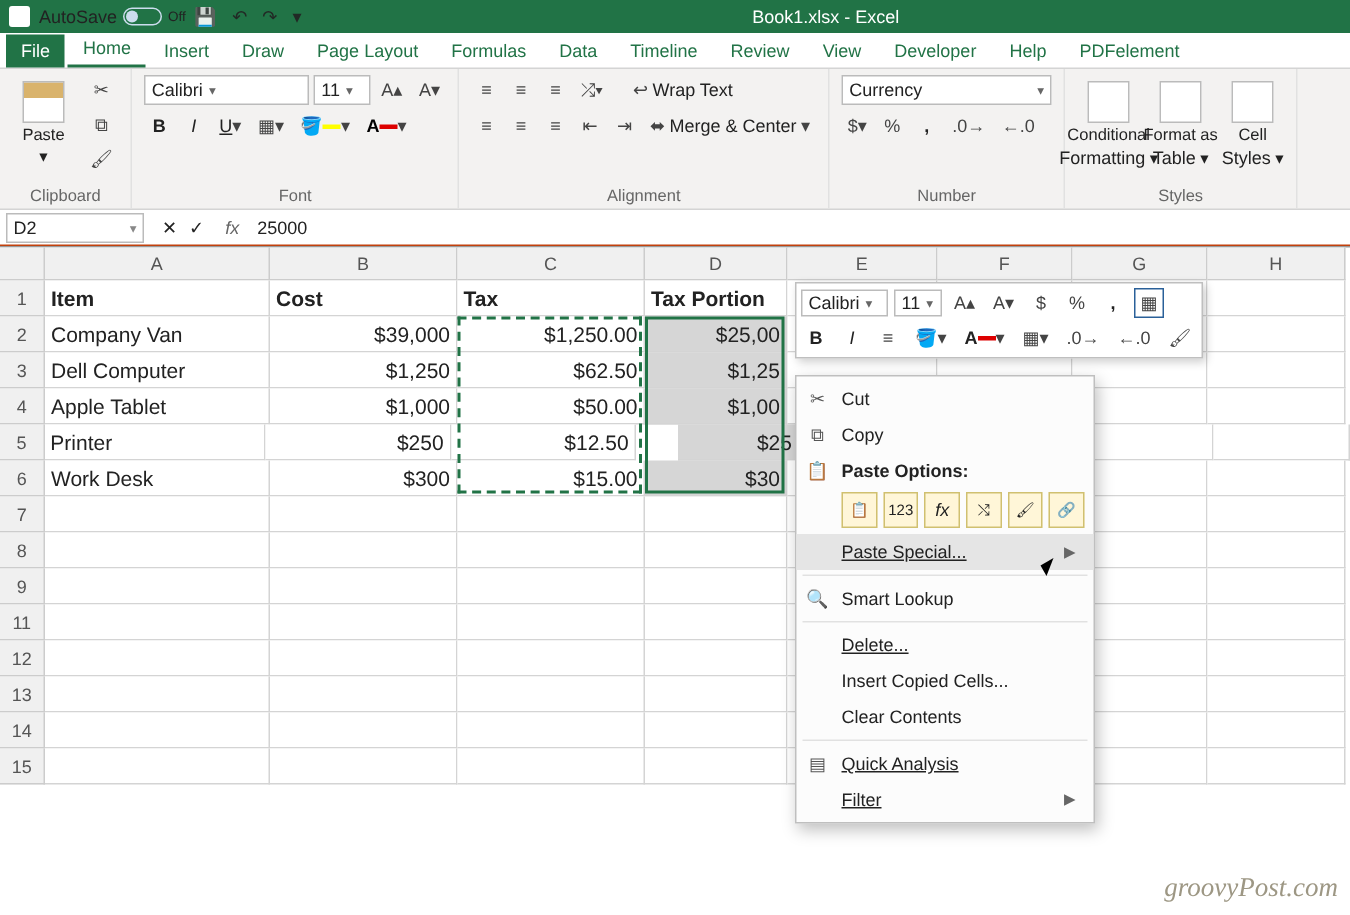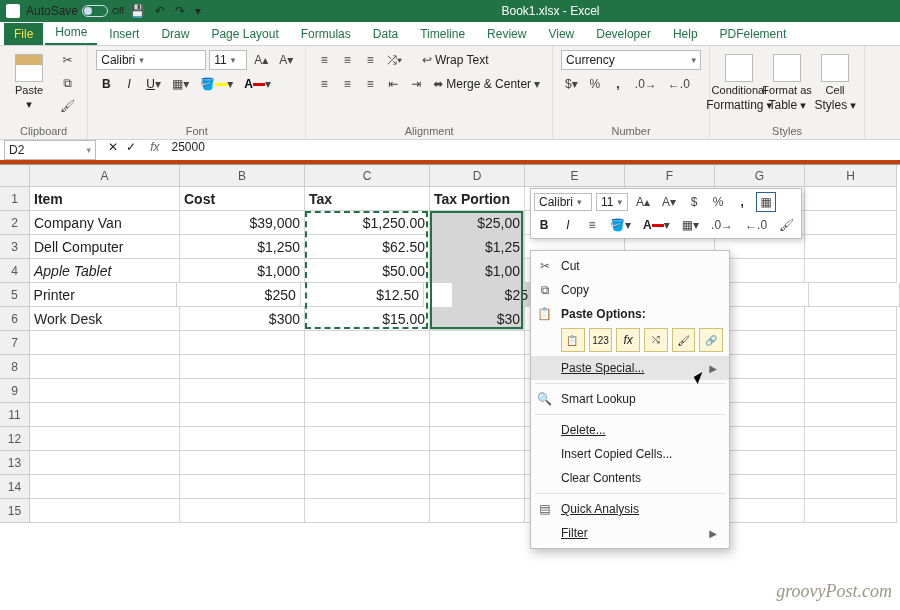--- a/index.html
+++ b/index.html
@@ -7,36 +7,36 @@
 .titlebar{height:22px;background:#217346;display:flex;align-items:center;color:#fff;padding:0 6px;gap:6px}
 .titlebar .ico{width:14px;height:14px;background:#fff;border-radius:2px;display:inline-block}
 .titlebar .qat{display:flex;gap:10px;align-items:center;color:#cde}
 .titlebar .qat span{font-size:12px;opacity:.9}
 .titlebar .autosave{display:flex;gap:4px;align-items:center;font-size:11px}
 .titlebar .pill{width:26px;height:12px;border:1px solid #cde;border-radius:6px;position:relative}
 .titlebar .pill::after{content:"";position:absolute;left:1px;top:1px;width:8px;height:8px;background:#cde;border-radius:50%}
 .titlebar .center{flex:1;text-align:center;font-size:12px;color:#fff}
 .ribbon-tabs{height:24px;background:#fff;border-bottom:1px solid #d4d4d4;display:flex;align-items:flex-end;gap:2px;padding:0 4px}
 .ribbon-tabs .tab{padding:4px 10px;font-size:12px;color:#217346;cursor:pointer}
-.ribbon-tabs .tab.file{background:#217346;color:#fde047}
+.ribbon-tabs .tab.file{background:#217346;color:#ffffff}
 .ribbon-tabs .tab.active{border-bottom:2px solid #217346;color:#217346;font-weight:400}
 .ribbon{height:94px;background:#f3f2f1;border-bottom:1px solid #d4d4d4;display:flex}
 .group{border-right:1px solid #e1e1e1;padding:4px 8px 2px;display:flex;flex-direction:column;justify-content:space-between}
 .group .body{display:flex;gap:6px;align-items:flex-start}
 .group .label{text-align:center;font-size:11px;color:#666;padding-top:2px}
 .btncol{display:flex;flex-direction:column;gap:3px}
 .sbtn{height:20px;min-width:20px;display:flex;align-items:center;justify-content:center;border:1px solid transparent;font-size:12px;color:#444;cursor:pointer;padding:0 3px}
 .bigbtn{width:42px;display:flex;flex-direction:column;align-items:center;gap:2px;padding:4px 2px;cursor:pointer}
 .bigbtn .ic{width:28px;height:28px;background:#fff;border:1px solid #bbb}
 .bigbtn .lbl{font-size:11px;white-space:nowrap}
 .combo{height:20px;border:1px solid #bbb;background:#fff;display:flex;align-items:center;padding:0 4px;gap:4px;font-size:12px}
 .combo .dd{color:#666;font-size:9px}
 .frow{display:flex;gap:3px;align-items:center}
 .swatch{width:12px;height:3px;display:inline-block}
-.namebox-row{height:24px;border-bottom:4px solid #c2410c;display:flex;align-items:flex-start;background:#fff}
+.namebox-row{height:24px;border-bottom:1px solid #c2410c;display:flex;align-items:center;background:#fff}
 .namebox{width:92px;height:20px;border:1px solid #bbb;margin:0 4px;padding:0 4px;display:flex;align-items:center;justify-content:space-between;font-size:12px}
 .fx-btns{display:flex;gap:8px;padding:0 8px;color:#888}
 .fx{font-style:italic;color:#666;padding:0 6px}
 .fbar{flex:1;padding:0 6px;font-size:12px}
 .grid-wrap{display:flex}
 .corner{width:30px;height:22px;background:#f0f0f0;border-right:1px solid #ccc;border-bottom:1px solid #ccc}
 .colhdrs{display:flex}
 .colhdr{height:22px;background:#f0f0f0;border-right:1px solid #ccc;border-bottom:1px solid #ccc;display:flex;align-items:center;justify-content:center;font-size:12px;color:#555}
 .rowhdr{width:30px;background:#f0f0f0;border-right:1px solid #ccc;border-bottom:1px solid #ccc;display:flex;align-items:center;justify-content:center;font-size:12px;color:#555;height:24px}
 .cell{height:24px;border-right:1px solid #d4d4d4;border-bottom:1px solid #d4d4d4;padding:0 4px;display:flex;align-items:center;font-size:14px;background:#fff}
@@ -263,21 +263,21 @@
         <div class="cell r" style="width: 125px;">$1,250</div>
         <div class="cell r" style="width: 125px;">$62.50</div>
         <div class="cell r sel" style="width: 95px;">$1,25</div>
         <div class="cell" style="width: 100px;"></div>
         <div class="cell" style="width: 90px;"></div>
         <div class="cell" style="width: 90px;"></div>
         <div class="cell" style="width: 92px;"></div>
       </div>
       <div class="grid-wrap">
         <div class="rowhdr selhdr">4</div>
-        <div class="cell" style="width: 150px; font-style: italic;">Apple Tablet</div>
+        <div class="cell" style="width: 150px;">Apple Tablet</div>
         <div class="cell r" style="width: 125px;">$1,000</div>
         <div class="cell r" style="width: 125px;">$50.00</div>
         <div class="cell r sel" style="width: 95px;">$1,00</div>
         <div class="cell" style="width: 100px;"></div>
         <div class="cell" style="width: 90px;"></div>
         <div class="cell" style="width: 90px;"></div>
         <div class="cell" style="width: 92px;"></div>
       </div>
       <div class="grid-wrap">
         <div class="rowhdr selhdr">5</div>

